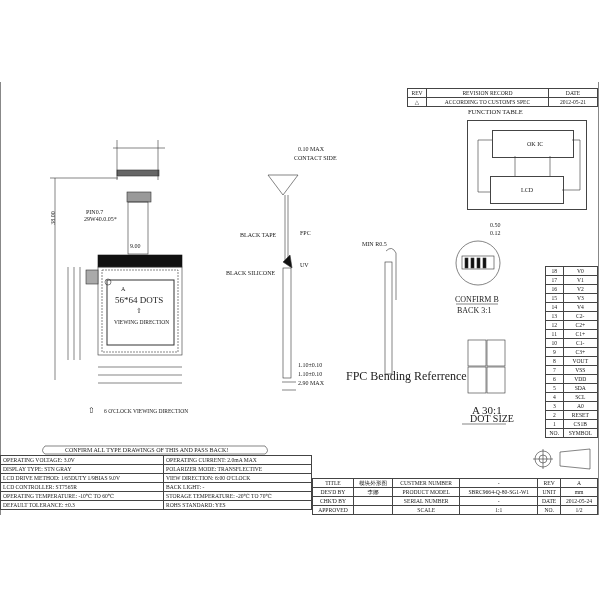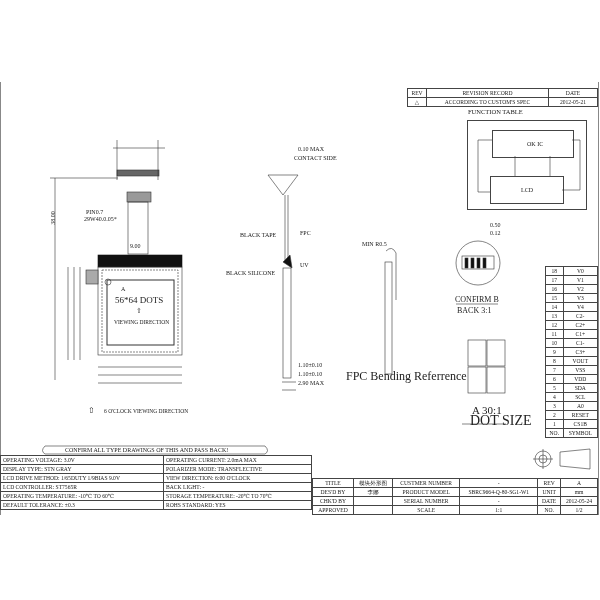--- a/index.html
+++ b/index.html
@@ -120,21 +120,21 @@
 <div class="t" style="left:298px;top:380px">2.90 MAX</div>
 
 <div class="t" style="left:362px;top:241px">MIN R0.5</div>
 <div class="t" style="left:346px;top:370px;font-size:12px">FPC  Bending Referrence</div>
 
 <div class="t" style="left:490px;top:222px">0.50</div>
 <div class="t" style="left:490px;top:230px">0.12</div>
 <div class="t" style="left:455px;top:296px;font-size:8px">CONFIRM B</div>
 <div class="t" style="left:457px;top:307px;font-size:8px">BACK 3:1</div>
 
-<div class="t" style="left:470px;top:414px;font-size:14px">DOT SIZE</div>
+<div class="t" style="left:470px;top:414px;font-size:10px">DOT SIZE</div>
 <div class="t" style="left:472px;top:405px;font-size:11px">A  30:1</div>
 
 <table style="left:545px;top:266px;width:53px;">
   <tbody id="pin-body">
       <tr>
         <td class="c">18</td>
         <td class="c">V0</td>
       </tr>
       <tr>
         <td class="c">17</td>

